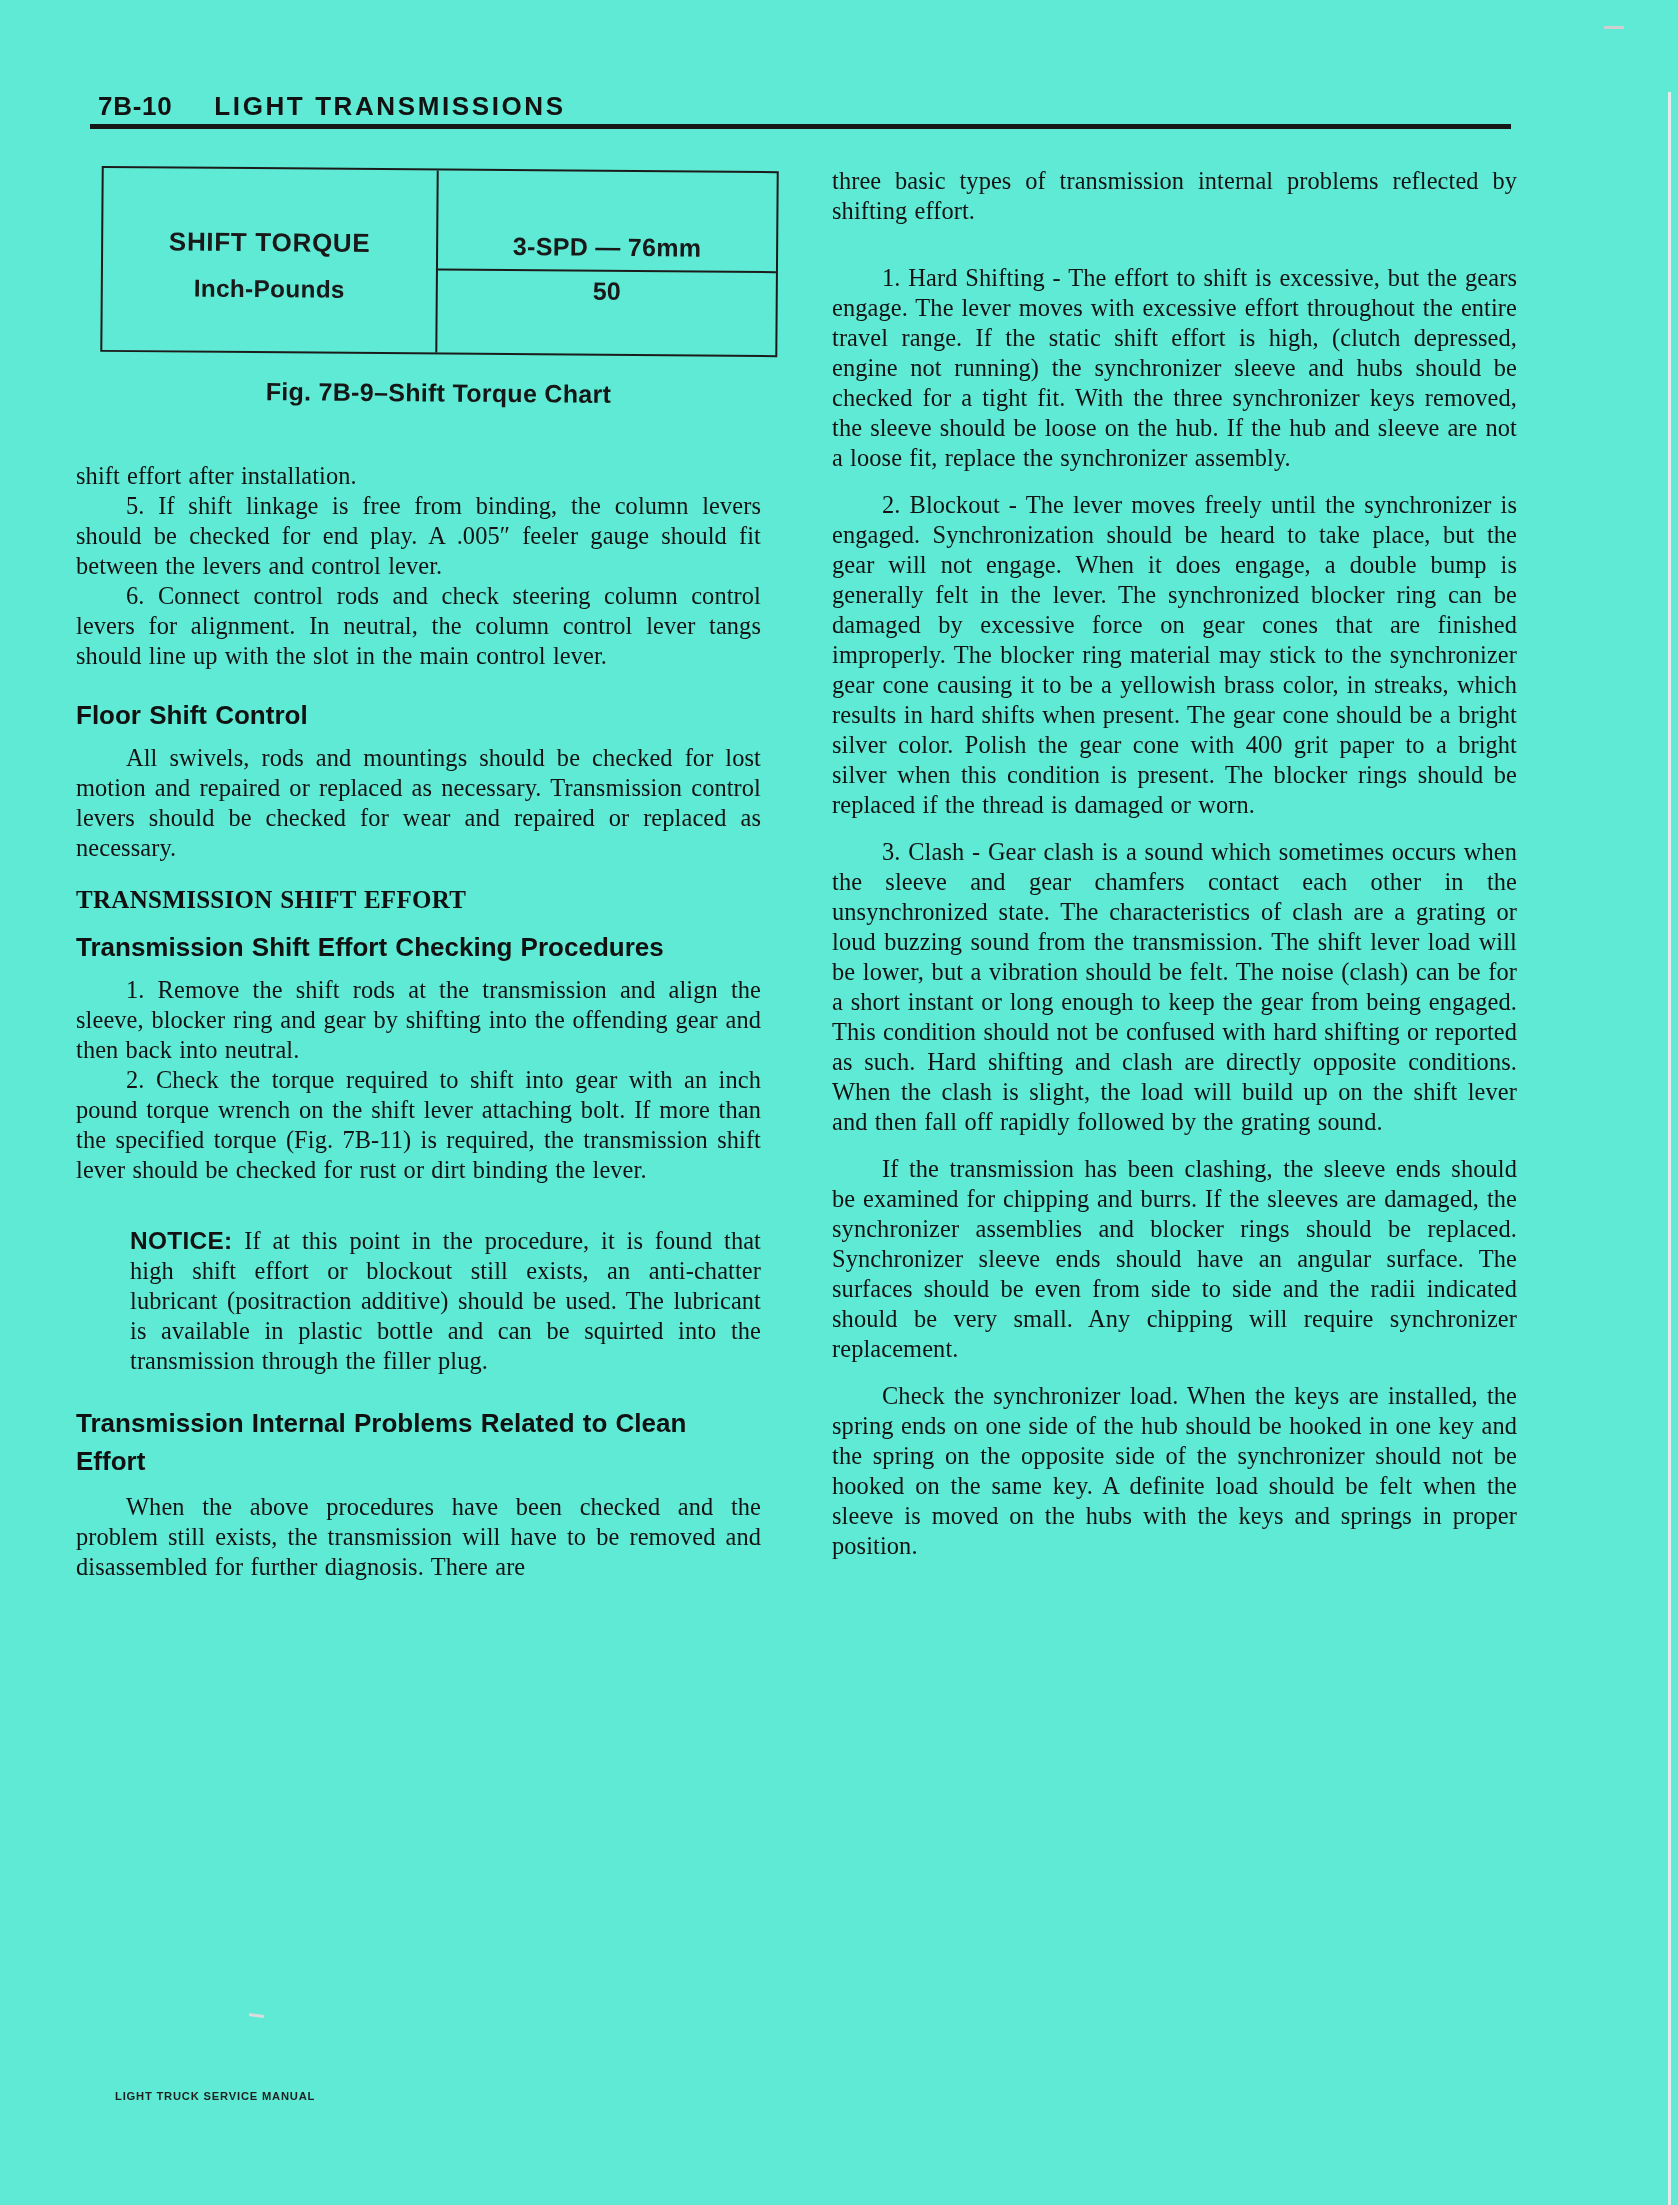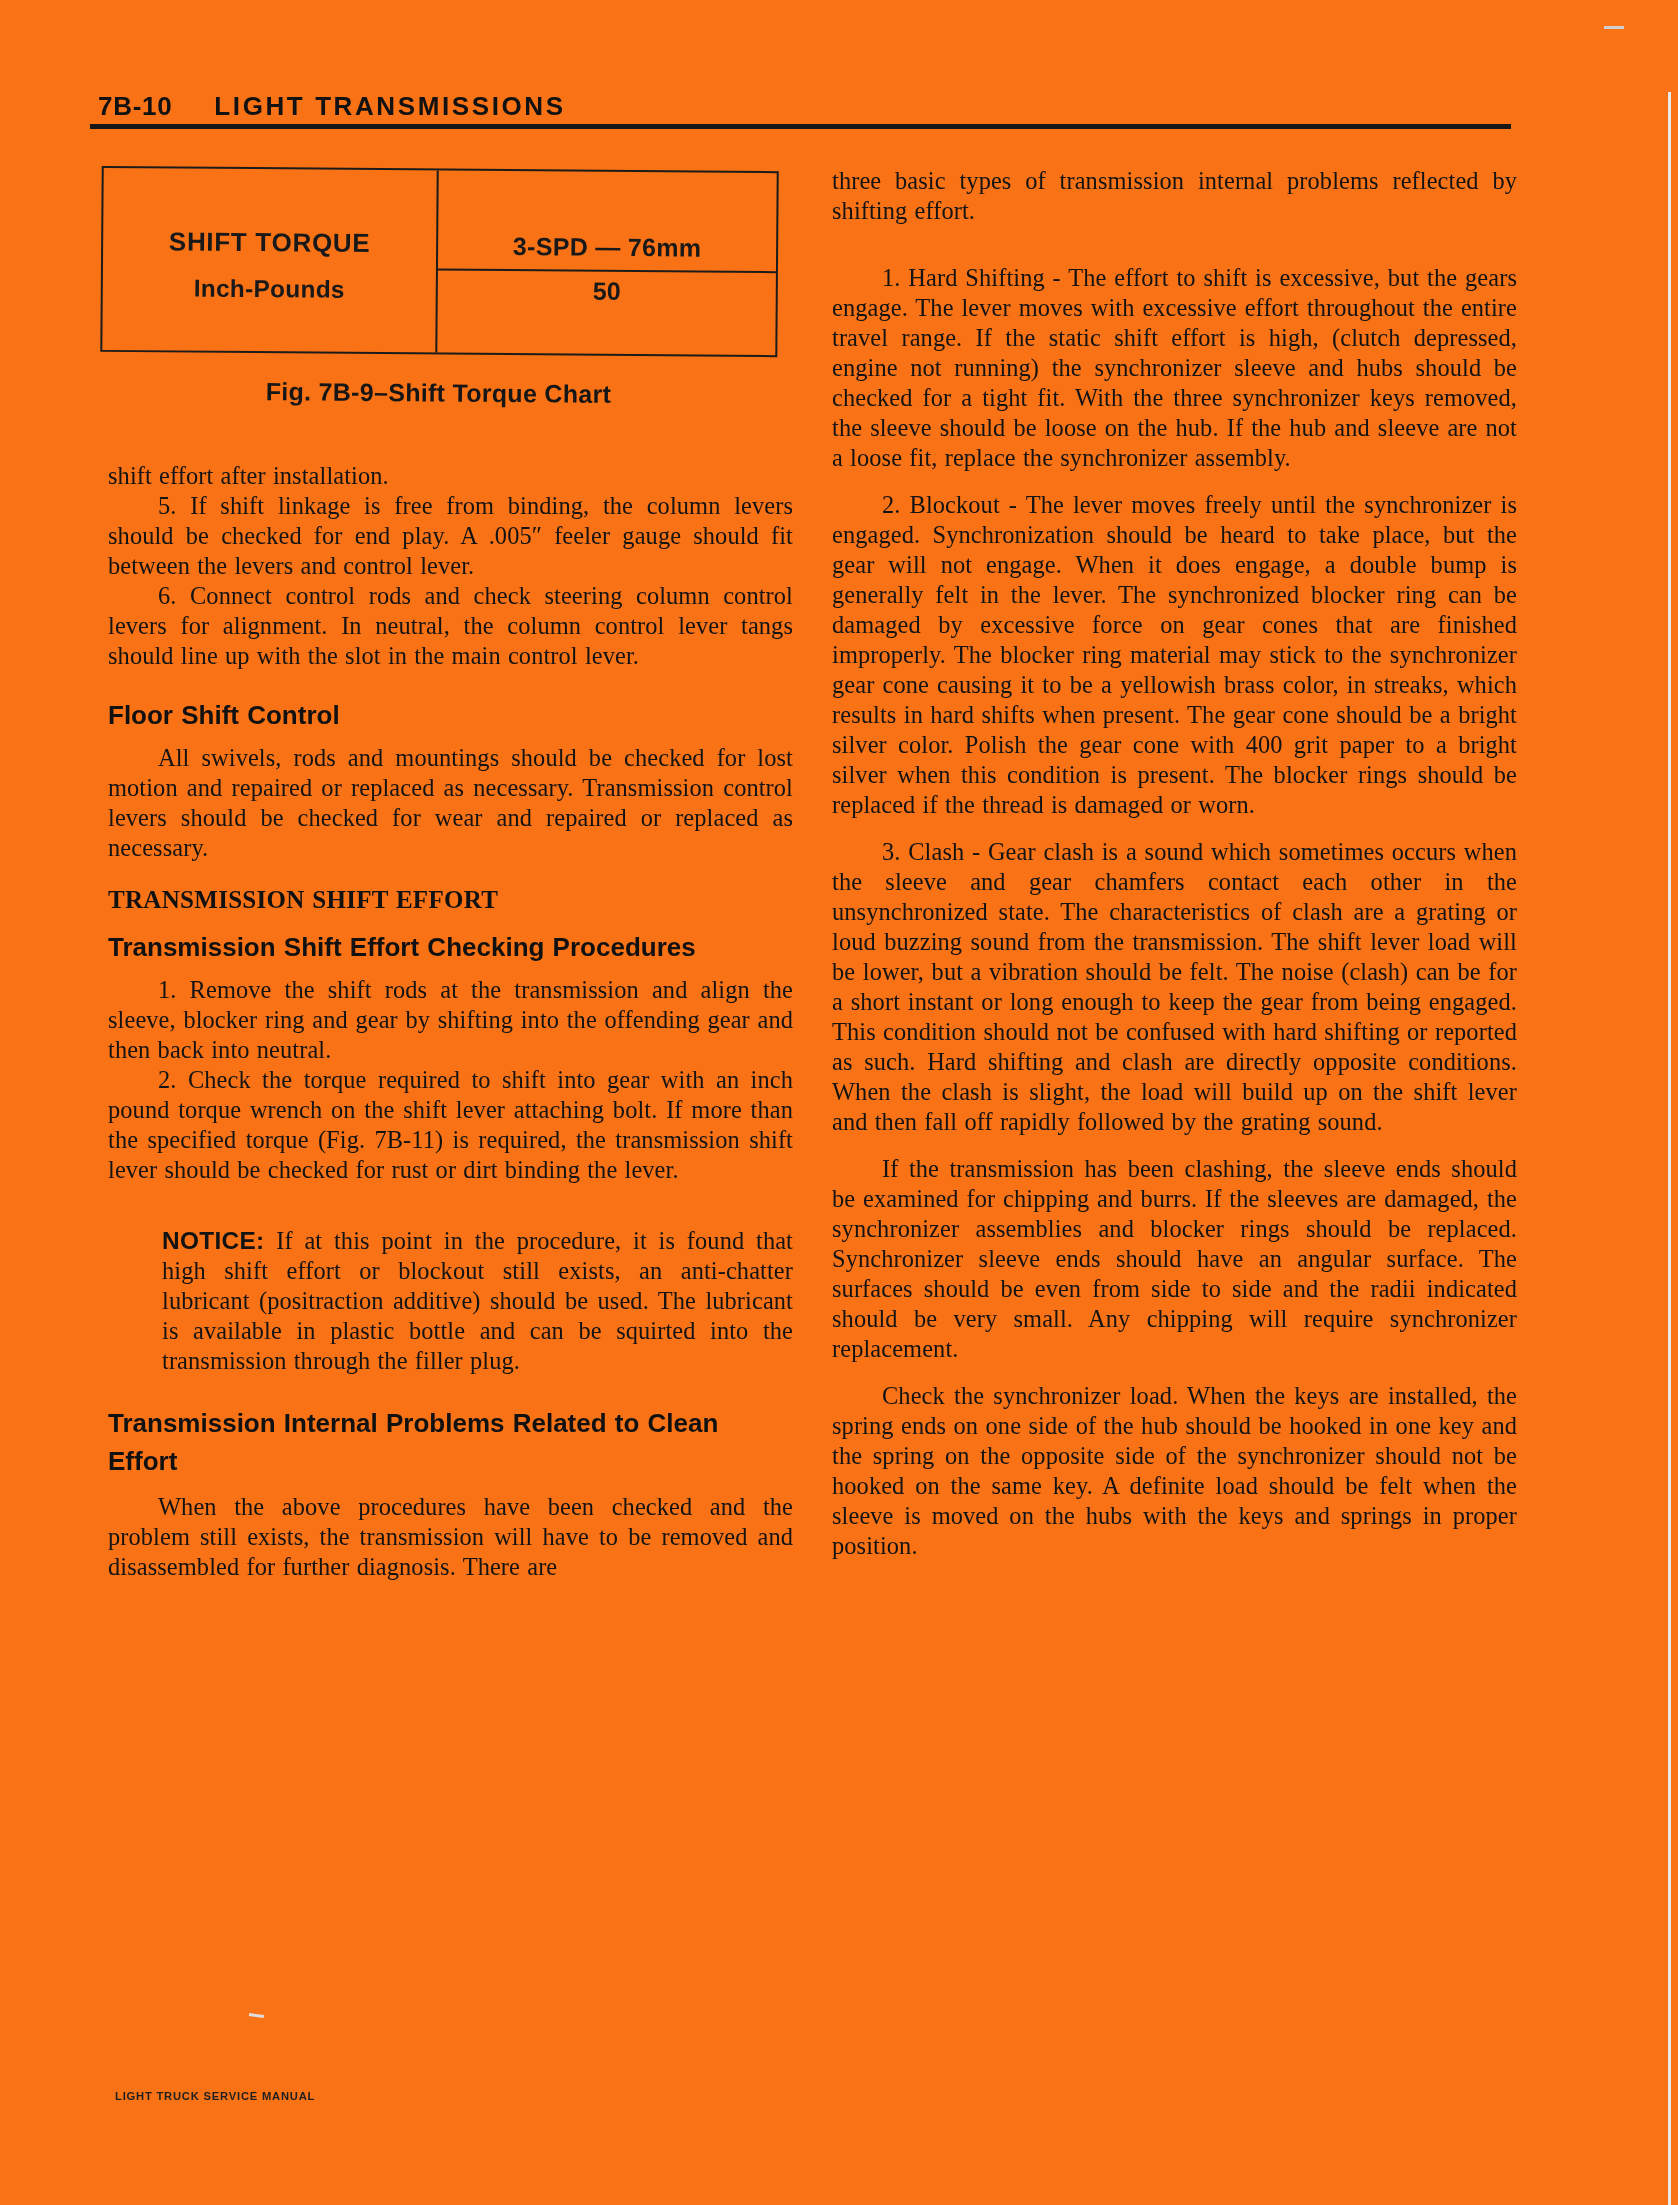--- a/index.html
+++ b/index.html
@@ -1,18 +1,18 @@
 <!DOCTYPE html>
 <html style="font-size:10.5px"><head>
 <meta charset="utf-8">
 <style>
   html,body{margin:0;padding:0;background:#ffffff;}
   .page{
     position:relative;width:1678px;height:2205px;overflow:hidden;
-    background:#f97316;color:#141414;
+    background:#5eead4;color:#141414;
     font-family:"Liberation Serif","DejaVu Serif",serif;
   }
   
   .hdr{position:absolute;left:98px;top:93px;display:flex;align-items:baseline;
        font-family:"Liberation Sans","DejaVu Sans",sans-serif;font-weight:700;
        font-size:26px;line-height:26px;color:#121212;}
   .hdr .pgnum{letter-spacing:0.7px;margin-right:42px;}
   .hdr .ttl{letter-spacing:2.6px;}
   .hdr-rule{position:absolute;left:90px;top:124px;width:1421px;height:4.6px;background:#171717;}
   
@@ -30,21 +30,21 @@
                    display:flex;align-items:flex-end;justify-content:center;
                    padding-bottom:8px;font-size:25px;font-weight:600;letter-spacing:0.3px;}
   .cell-right .bot{flex:1;display:flex;align-items:flex-start;justify-content:center;
                    padding-top:5.3px;font-size:25px;font-weight:600;}
   .fig-caption{margin-top:24px;text-align:center;
                font-family:"Liberation Sans","DejaVu Sans",sans-serif;
                font-size:25px;font-weight:600;letter-spacing:0.3px;color:#161616;}
   
   .col{position:absolute;width:685px;font-size:24.4px;line-height:30px;
        text-align:justify;letter-spacing:0.1px;word-spacing:1px;color:#131313;}
-  .col-left{left:108px;top:461px;}
+  .col-left{left:76px;top:461px;}
   .col-right{left:832px;top:166px;}
   .col p{margin:0;}
   .ind{text-indent:50px;}
   .h-sub{font-family:"Liberation Sans","DejaVu Sans",sans-serif;font-weight:700;
          font-size:26px;line-height:38px;text-align:left;letter-spacing:0;color:#111;}
   .h-caps{font-family:Liberation Serif, serif;font-weight:700;
           font-size:25px;line-height:33px;text-align:left;letter-spacing:0.3px;color:#111;}
   .notice{margin-left:54px !important;}
   .notice .lbl{font-family:"Liberation Sans","DejaVu Sans",sans-serif;font-weight:700;
                letter-spacing:0.3px;}

